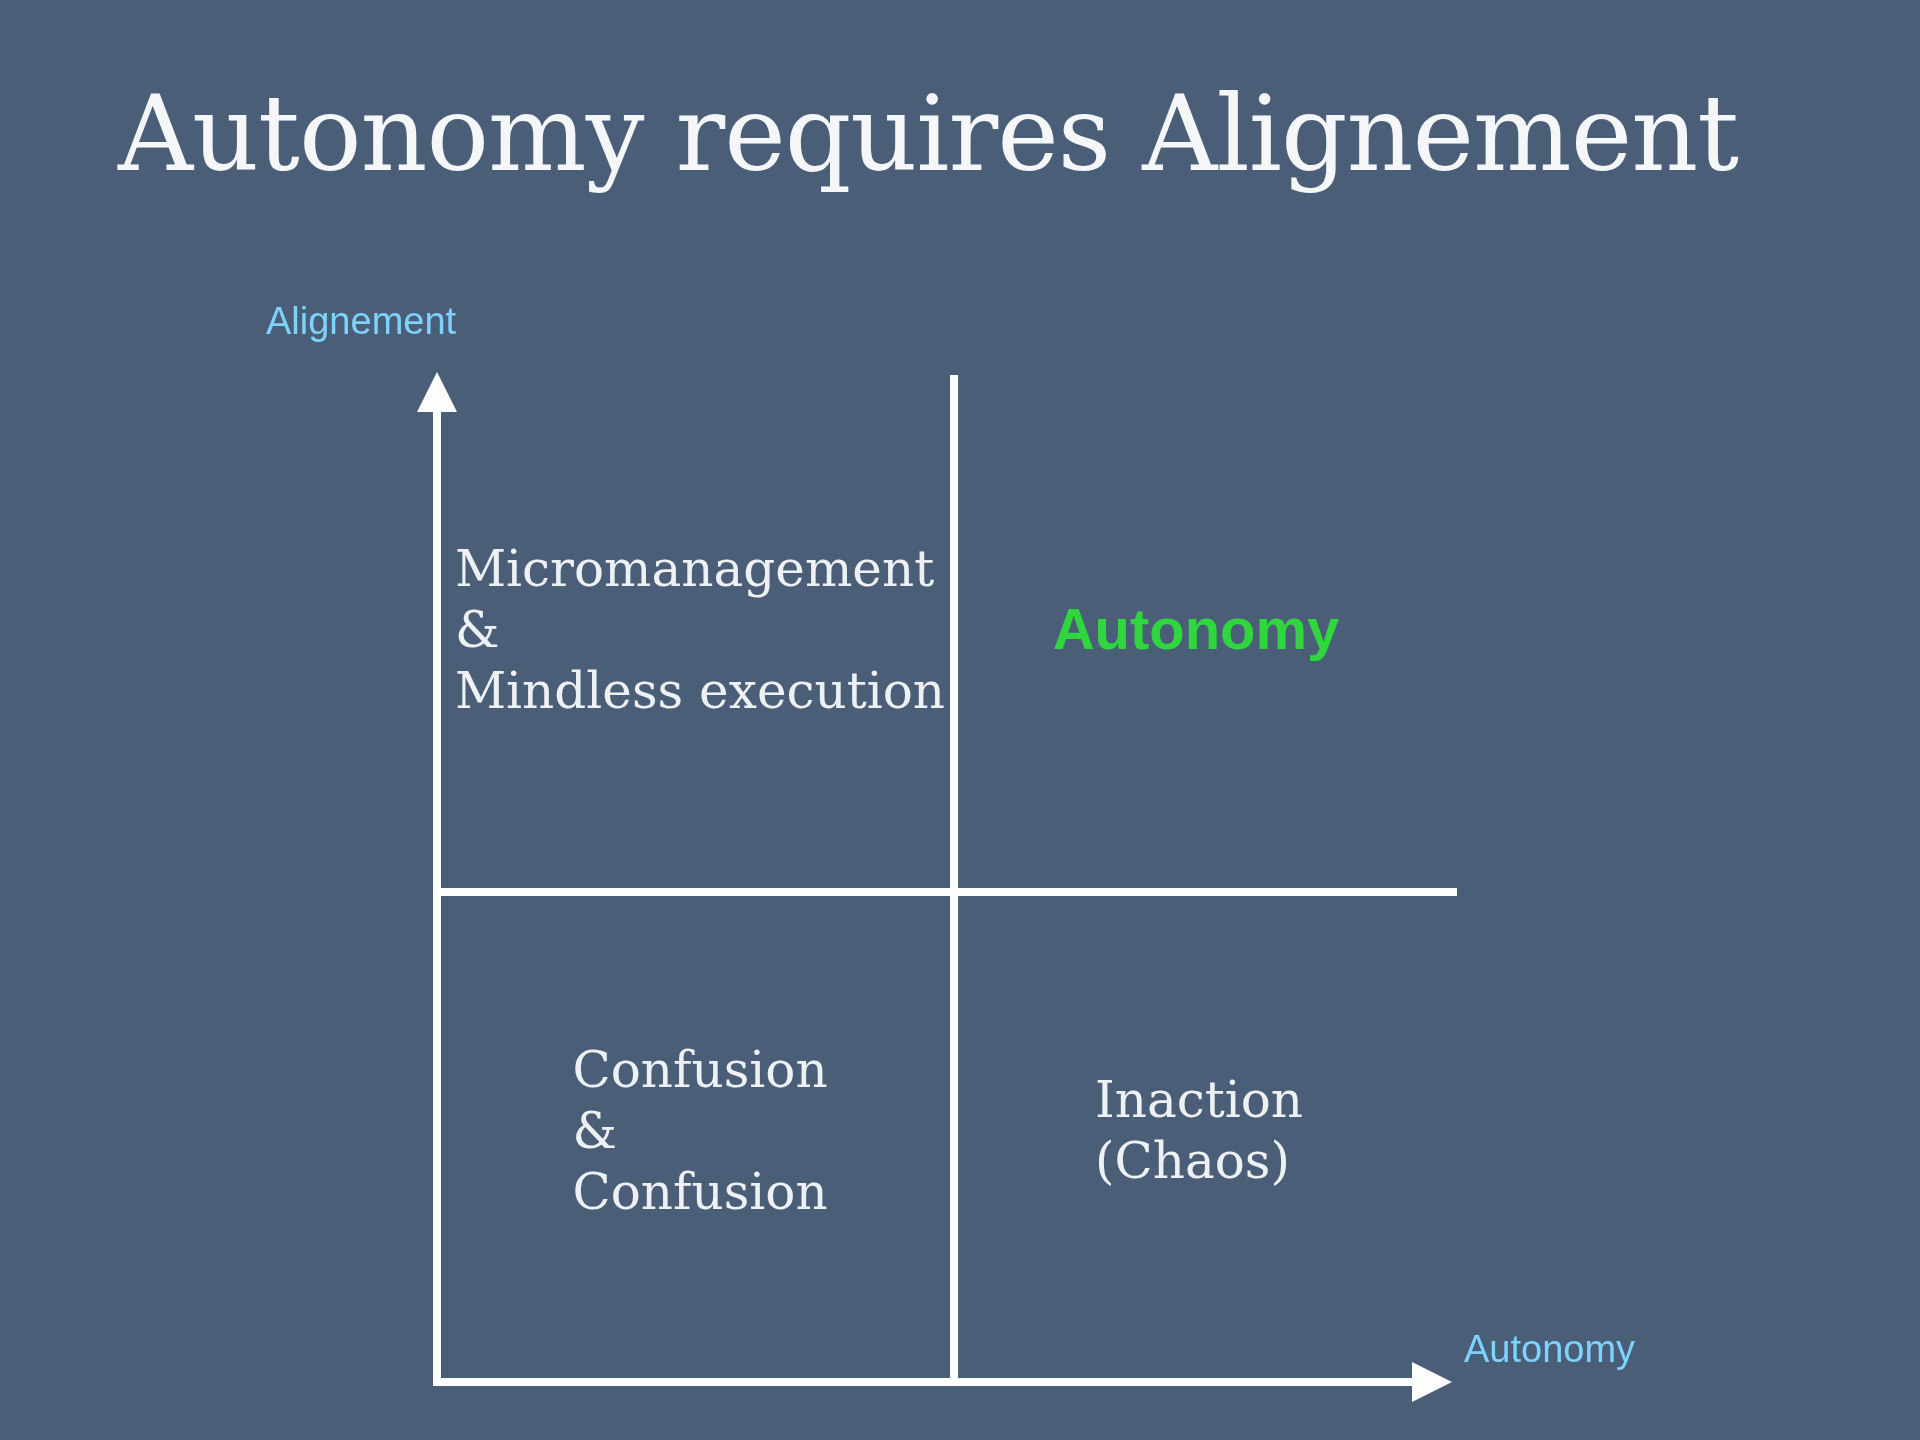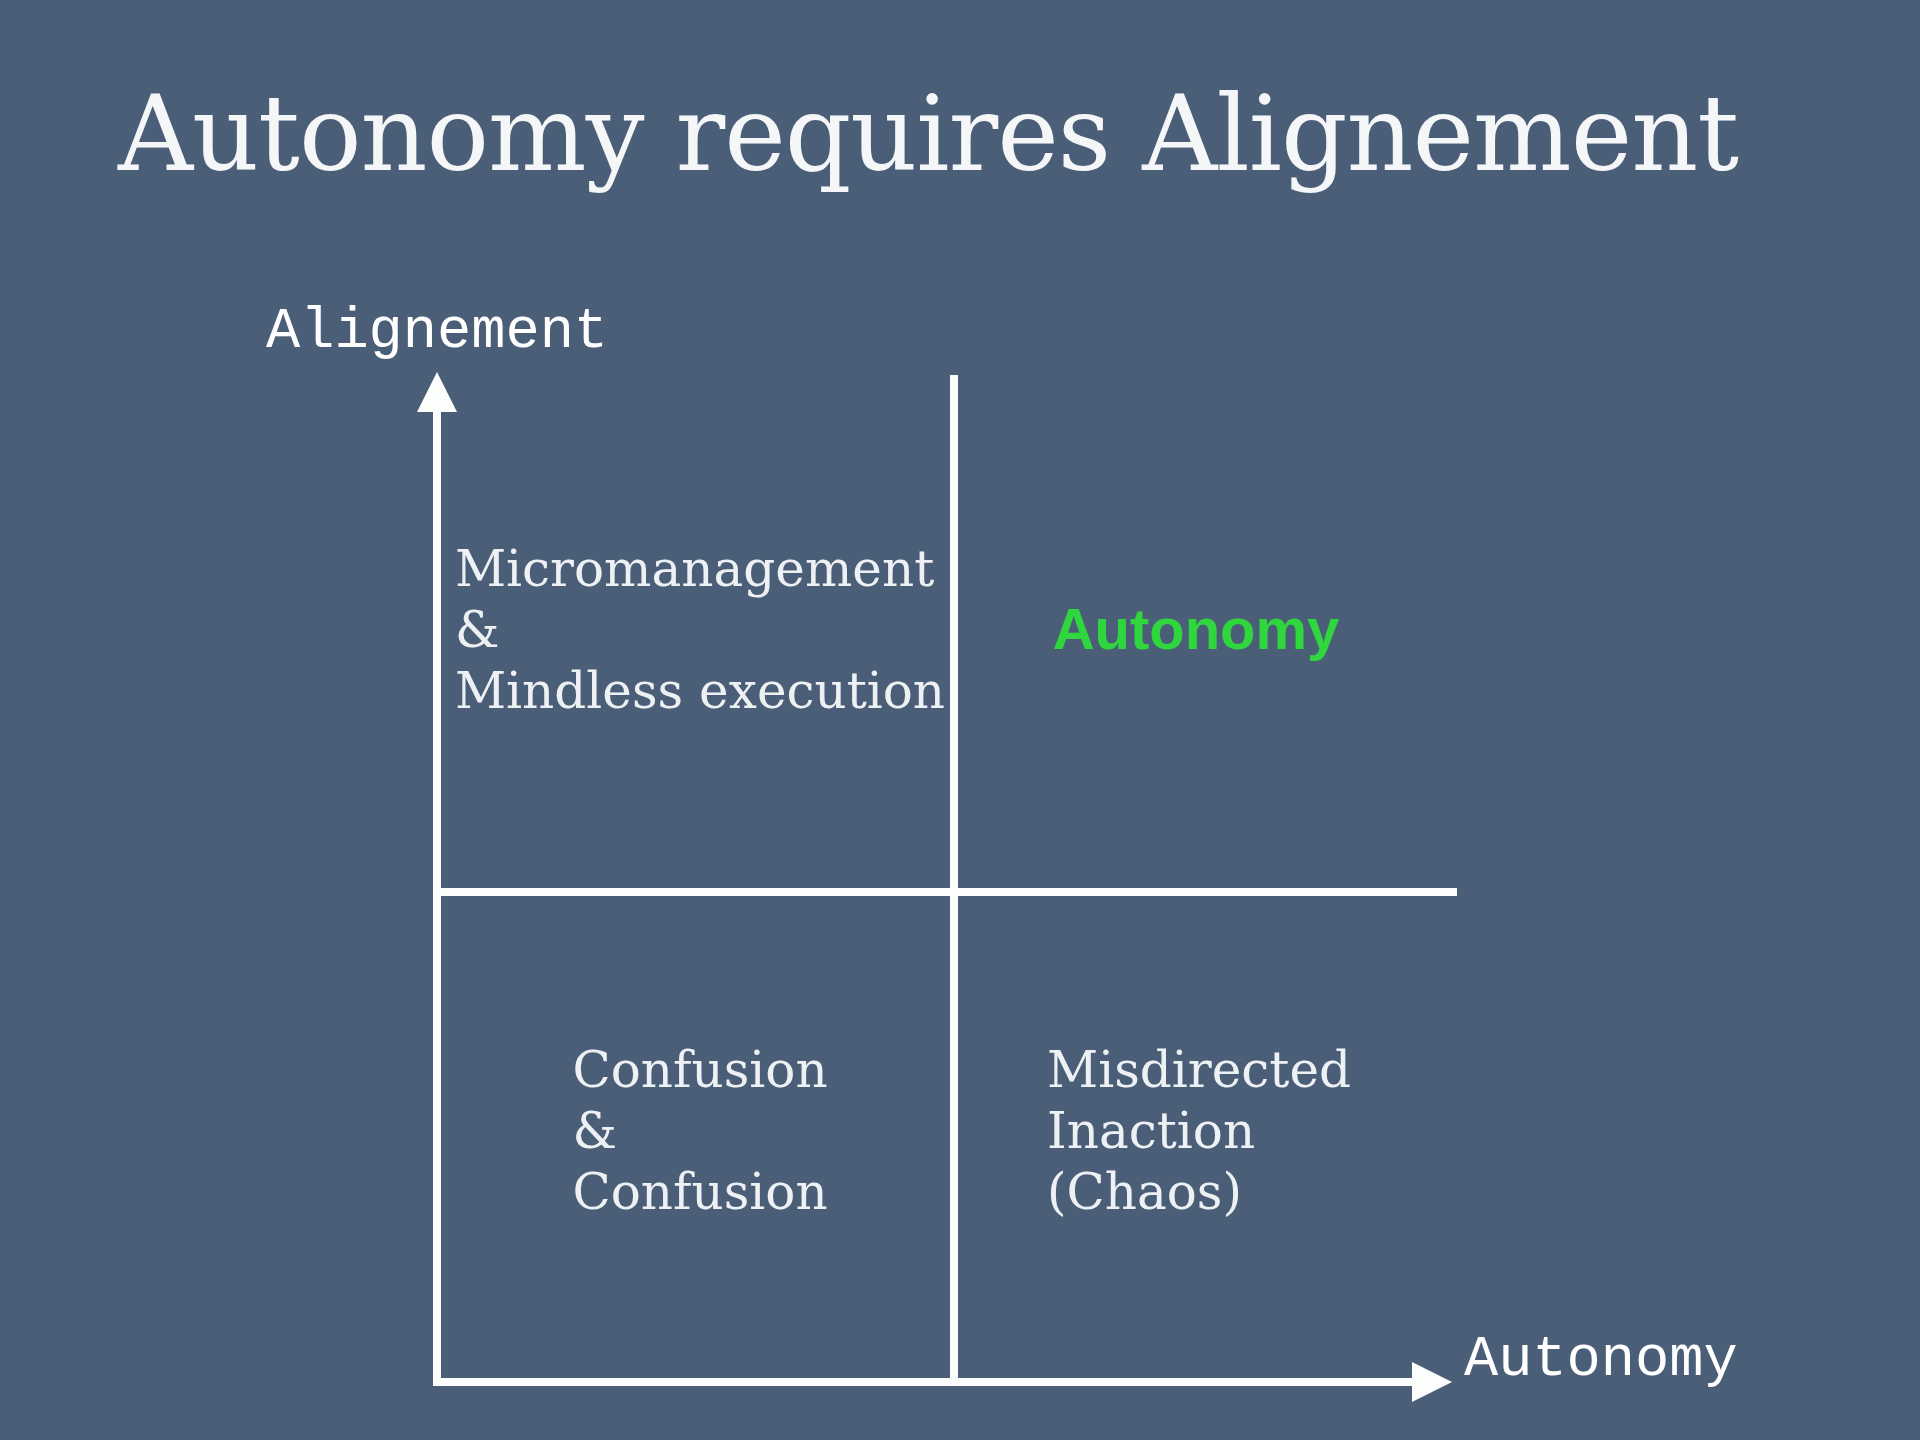--- a/index.html
+++ b/index.html
@@ -26,24 +26,24 @@
     font-size: 104px;
     line-height: 1.2;
     letter-spacing: -1px;
     color: #f4f6f8;
     white-space: nowrap;
   }
 
   
   .axis-label {
     position: absolute;
-    font-family: Liberation Mono, monospace;
+    font-family: Liberation Sans, sans-serif;
     font-weight: 300;
-    font-size: 57px;
-    color: #ffffff;
+    font-size: 38px;
+    color: #7dd3fc;
     white-space: nowrap;
   }
   .y-axis-label { left: 266px; top: 300px; }
   .x-axis-label { left: 1464px; top: 1328px; }
 
   
   .line { position: absolute; background: #fcfdfd; }
   .v-axis-line   { left: 433px; top: 400px;  width: 8px;  height: 986px; }
   .v-divider     { left: 950px; top: 375px;  width: 8px;  height: 1011px; }
   .h-mid-line    { left: 433px; top: 888px;  width: 1024px; height: 8px; }
@@ -120,18 +120,17 @@
 
   <div class="quad-highlight">Autonomy</div>
 
   <div class="quad-text quad-bottom-left">
     <span class="quad-line">Confusion</span>
     <span class="quad-line">&amp;</span>
     <span class="quad-line">Confusion</span>
   </div>
 
   <div class="quad-text quad-bottom-right">
-    <span class="quad-line">Misdirected</span>
     <span class="quad-line">Inaction</span>
     <span class="quad-line">(Chaos)</span>
   </div>
 
 </div>
 
 </body></html>

